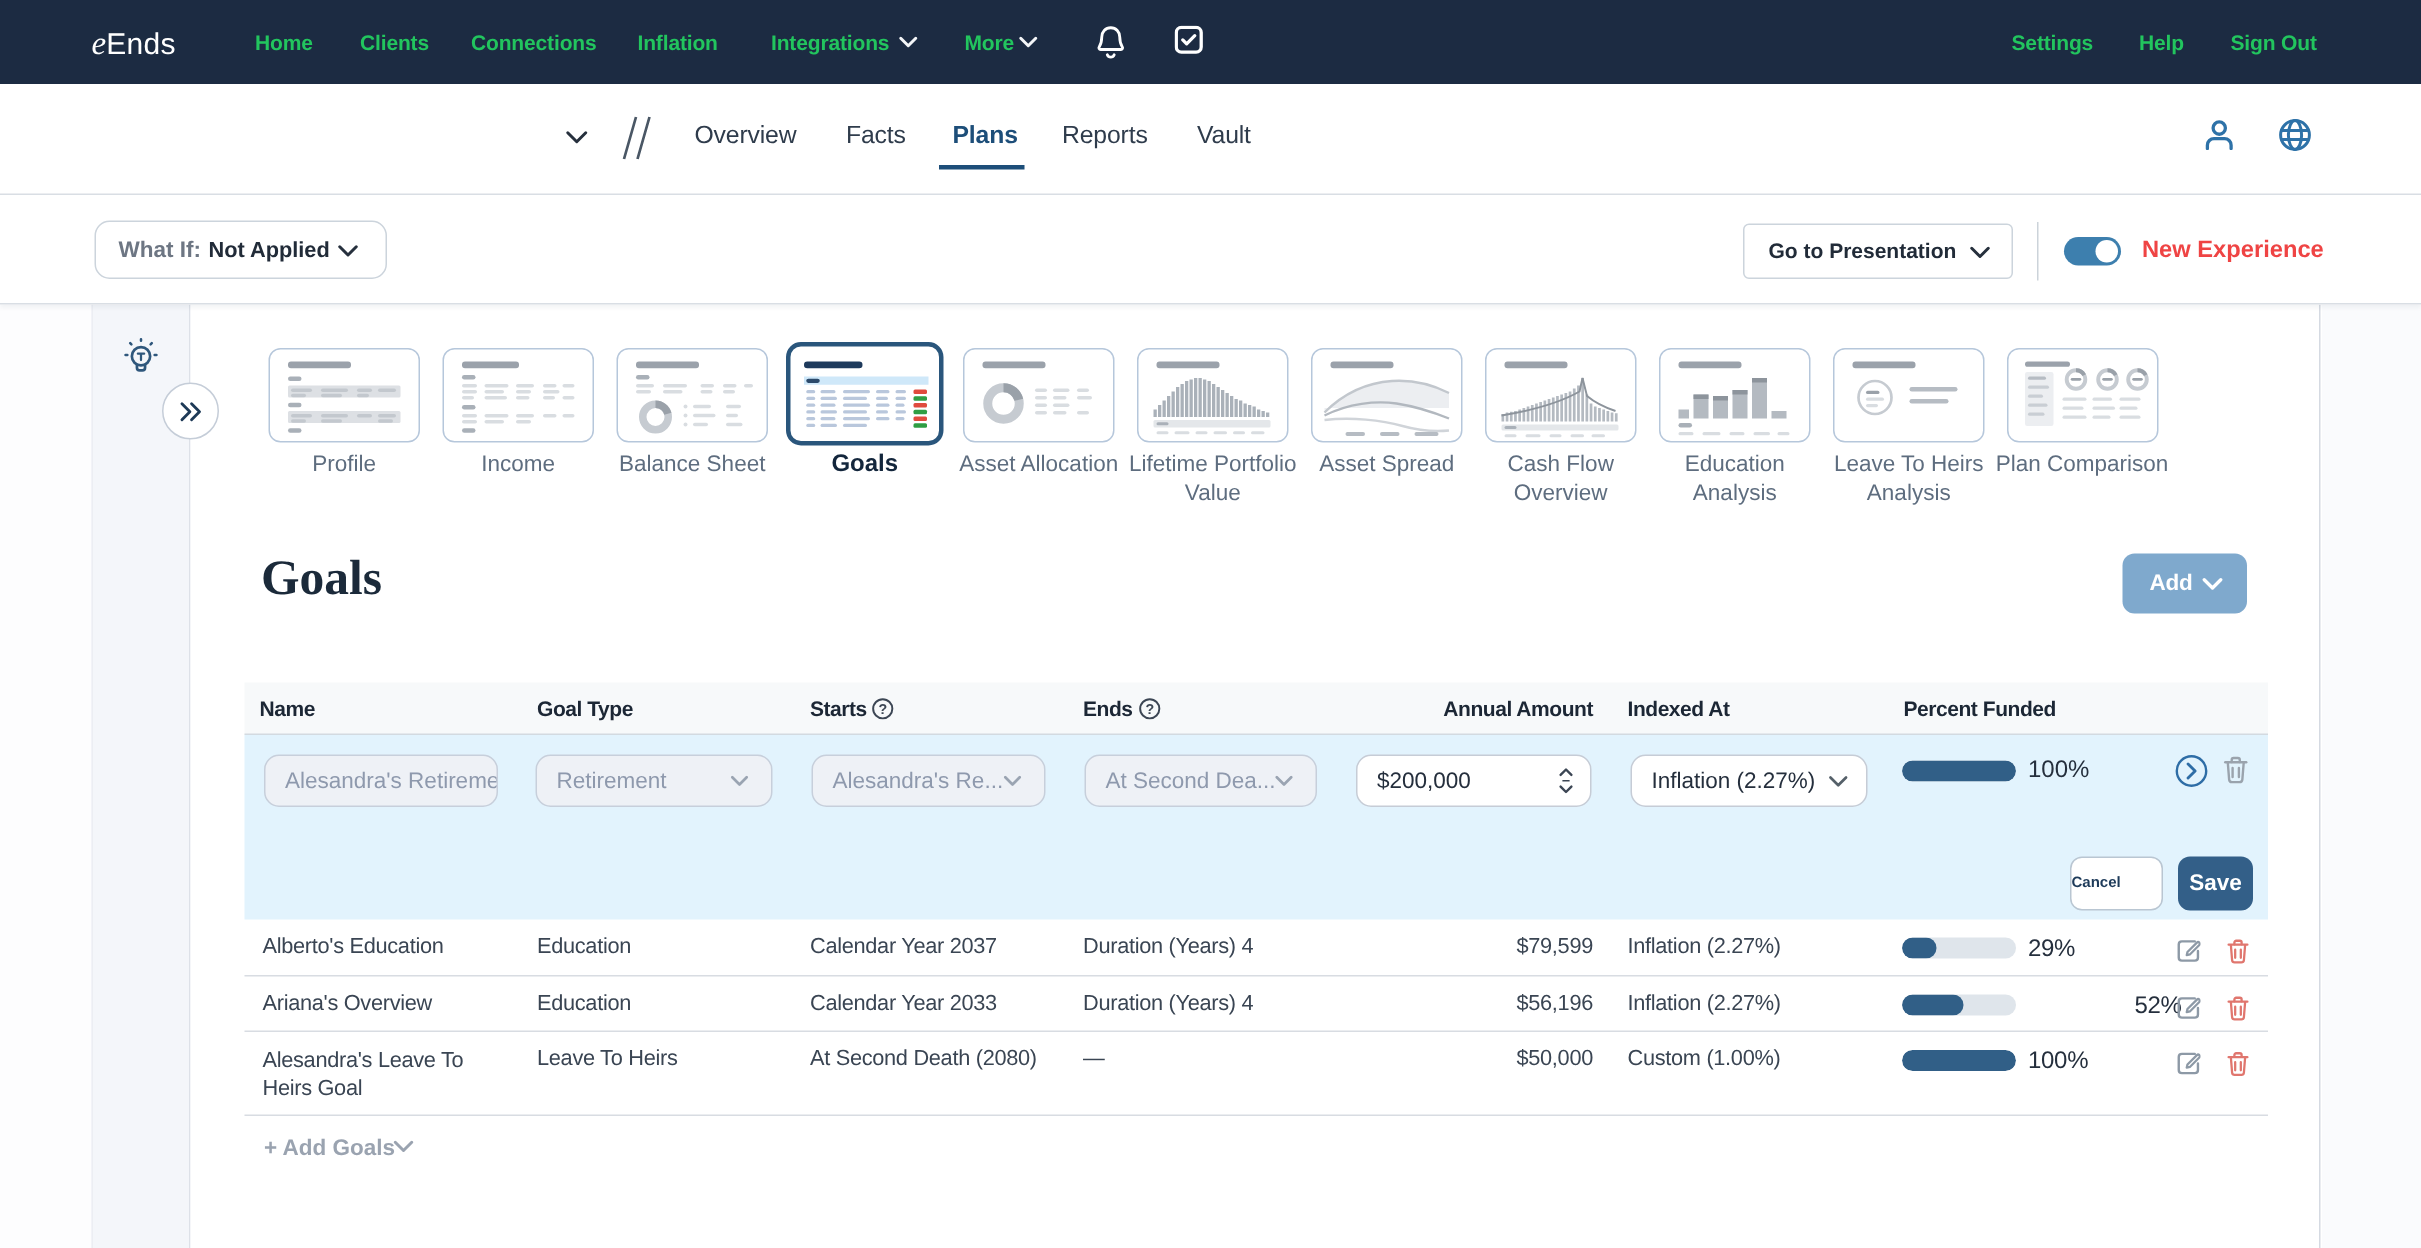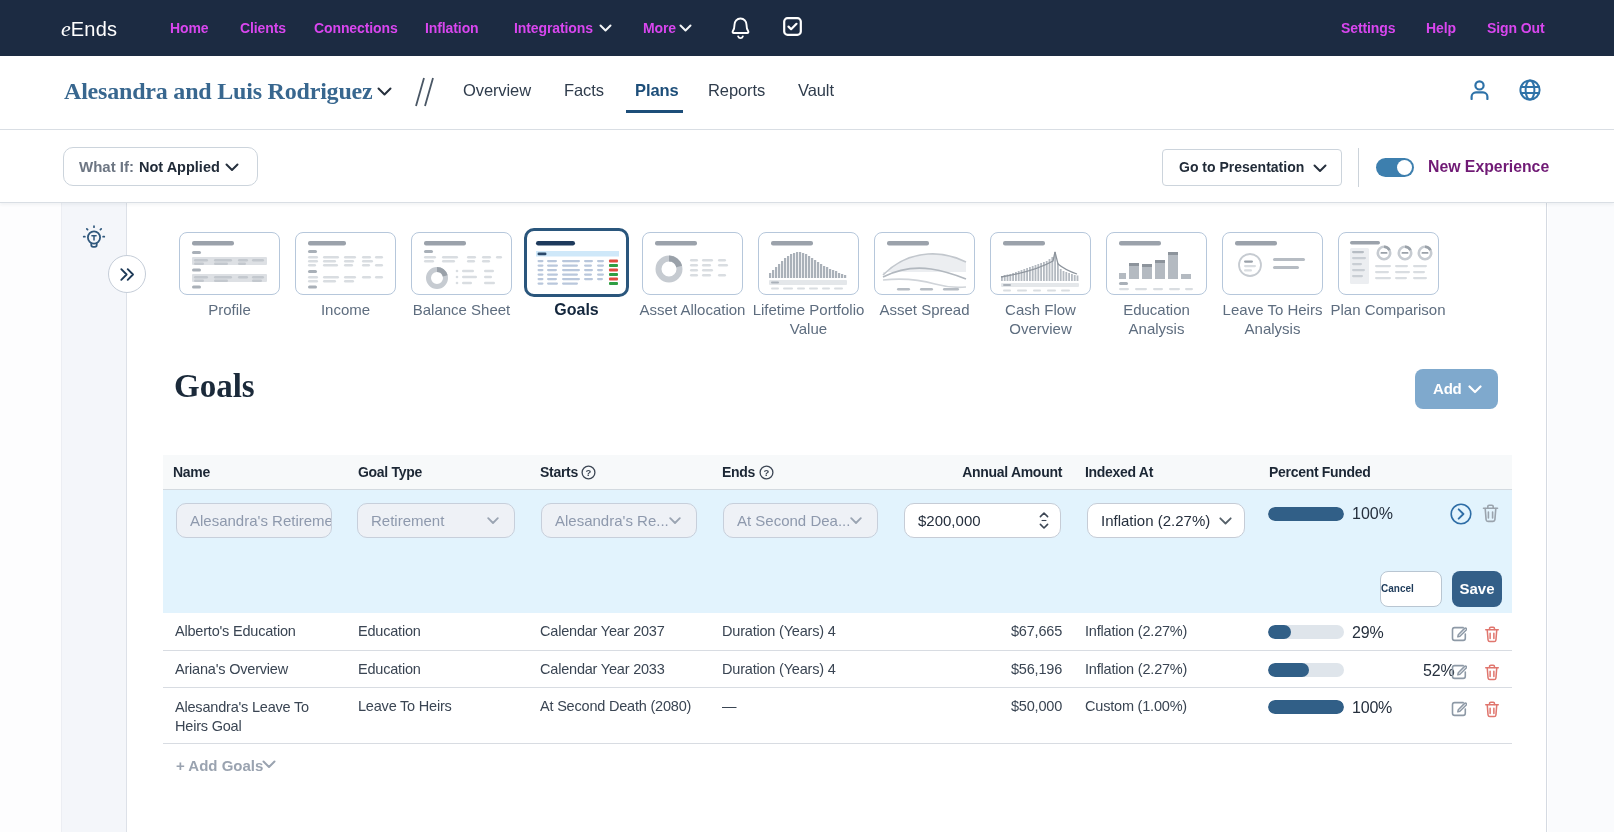--- a/index.html
+++ b/index.html
@@ -3,42 +3,42 @@
 <meta charset="utf-8">
 <style>
   * { margin:0; padding:0; box-sizing:border-box; }
   html,body { width:1614px; height:832px; overflow:hidden; background:#fff; }
   body { font-family:"Liberation Sans", sans-serif; }
   #root { position:relative; width:1614px; height:832px; overflow:hidden; }
   .abs { position:absolute; }
 
   
   #topnav { position:absolute; left:0; top:0; width:1614px; height:56px; background:#1c2b42; }
-  #topnav .navlink { position:absolute; top:0; height:56px; line-height:56px; color:#d946ef; font-size:14px; font-weight:700; letter-spacing:-0.1px; white-space:nowrap; }
+  #topnav .navlink { position:absolute; top:0; height:56px; line-height:56px; color:#22c55e; font-size:14px; font-weight:700; letter-spacing:-0.1px; white-space:nowrap; }
   .logo { position:absolute; left:61px; top:16px; color:#fff; font-size:20px; }
   .logo .e { font-family:"Liberation Serif", serif; font-style:italic; font-weight:400; font-size:22px; }
   .logo .m { font-family:"Liberation Sans", sans-serif; font-weight:400; letter-spacing:0.2px; }
 
   
   #clientbar { position:absolute; left:0; top:56px; width:1614px; height:74px; background:#fff; border-bottom:1px solid #d9dee4; }
   #clientname { position:absolute; left:64px; top:78px; font-family:"Liberation Serif", serif; font-weight:700; font-size:24px; color:#38678f; letter-spacing:-0.2px; }
   .tab { position:absolute; top:81px; font-size:16.5px; letter-spacing:-0.1px; color:#2f3c4c; white-space:nowrap; }
   .tab.active { color:#1d4e79; font-weight:700; }
   #plans-underline { position:absolute; left:626px; top:110px; width:57px; height:3px; background:#1d4e79; }
 
   
   #whatifbar { position:absolute; left:0; top:131px; width:1614px; height:72px; background:#fff; border-bottom:1px solid #d9dee4; box-shadow:0 2px 3px rgba(25,40,60,0.05); z-index:3; }
   #whatifbtn { position:absolute; left:63px; top:16px; width:195px; height:39px; border:1px solid #ccd4dc; border-radius:10px; background:#fff; font-size:15px; line-height:37px; padding-left:15px; white-space:nowrap; }
   #whatifbtn .lbl { color:#6d7683; font-weight:600; }
   #whatifbtn .val { color:#212b38; font-weight:700; margin-left:5px; font-size:14.5px; }
   #gotopres { position:absolute; left:1162px; top:18px; width:180px; height:37px; border:1px solid #ccd4dc; border-radius:4px; background:#fff; font-size:14px; font-weight:700; color:#212b38; line-height:35px; padding-left:16px; }
   #vsep { position:absolute; left:1358px; top:17px; width:1px; height:39px; background:#ccd3da; }
   #toggle { position:absolute; left:1376px; top:158px; width:38px; height:19px; background:#3d7fae; border-radius:10px; z-index:4; }
   #toggle .knob { position:absolute; right:2px; top:2px; width:15px; height:15px; background:#fff; border-radius:50%; }
-  #newexp { position:absolute; left:1428px; top:158px; font-size:15.8px; font-weight:700; color:#701a75; z-index:4; }
+  #newexp { position:absolute; left:1428px; top:158px; font-size:15.8px; font-weight:700; color:#ef4444; z-index:4; }
 
   
   #bodyarea { position:absolute; left:0; top:203px; width:1420px; height:629px; background:#fdfdfe; }
   #sidebar { position:absolute; left:61px; top:0; width:66px; height:629px; background:#f4f6fa; border-left:1px solid #eceef3; border-right:1px solid #dde1e8; }
   #content { position:absolute; left:127px; top:0; width:1420px; height:629px; background:#fff; border-right:1px solid #d5dae2; }
   #rightstrip { position:absolute; left:1548px; top:0; width:66px; height:629px; background:#fafbfd; }
   #collapsebtn { position:absolute; left:108px; top:52px; width:38px; height:38px; border-radius:50%; background:#fff; border:1px solid #c5cdd8; z-index:5; text-align:center; }
 
   
   .card { position:absolute; top:29px; width:101px; height:63px; background:#fff; border:1px solid #b6c7db; border-radius:8px; overflow:hidden; }
@@ -94,21 +94,20 @@
     <svg class="abs" style="left:783px; top:17px;" width="19" height="19" viewBox="0 0 19 19">
         <rect x="1.2" y="1.2" width="16.6" height="16.6" rx="3.4" fill="none" stroke="#fff" stroke-width="2.2"></rect>
         <path d="M5.5 9.6l2.6 2.6 5.4-5.4" fill="none" stroke="#fff" stroke-width="2.2" stroke-linecap="round" stroke-linejoin="round"></path>
       </svg>
     <div class="navlink" style="left:1341px;">Settings</div>
     <div class="navlink" style="left:1426px;">Help</div>
     <div class="navlink" style="left:1487px;">Sign Out</div>
   </div>
 
   <div id="clientbar"></div>
-  <div id="clientname">Alesandra and Luis Rodriguez</div>
   <svg class="abs" style="left:377px; top:87px;" width="15" height="10" viewBox="0 0 15 10">
       <path d="M1.5 1.5l6 6 6-6" fill="none" stroke="#26303d" stroke-width="2" stroke-linecap="round" stroke-linejoin="round"></path>
     </svg>
   <svg class="abs" style="left:413px; top:76px;" width="24" height="32" viewBox="0 0 24 32">
       <path d="M3 30L11 2M12 30L20 2" stroke="#4a5765" stroke-width="1.8"></path>
     </svg>
   <svg class="abs" style="left:1470px; top:80px;" width="19" height="20" viewBox="0 0 19 20">
       <circle cx="9.5" cy="5.4" r="4.1" fill="none" stroke="#2e72a8" stroke-width="2.2"></circle>
       <path d="M1.6 19v-2.2c0-2.5 2-4.4 4.4-4.4h7c2.4 0 4.4 1.9 4.4 4.4V19" fill="none" stroke="#2e72a8" stroke-width="2.2" stroke-linecap="round"></path>
     </svg>
@@ -542,21 +541,21 @@
             </svg>
           <div class="btn-cancel">Cancel</div>
           <div class="btn-save">Save</div>
         </div>
 
         <div class="row" style="top:158px; height:38px;">
           <div class="cell" style="left:12px;">Alberto's Education</div>
           <div class="cell" style="left:195px;">Education</div>
           <div class="cell" style="left:377px;">Calendar Year 2037</div>
           <div class="cell" style="left:559px;">Duration (Years) 4</div>
-          <div class="cell" style="left:806px; width:93px; text-align:right;">$67,665</div>
+          <div class="cell" style="left:806px; width:93px; text-align:right;">$79,599</div>
           <div class="cell" style="left:922px;">Inflation (2.27%)</div>
           <div class="bar" style="left:1105px; top:12px;">
               <div class="fill" style="width:23px;"></div>
             </div>
           <div class="pct" style="left:1189px; top:11px;">29%</div>
             <svg class="abs" style="left:1288px; top:13px;" width="16" height="16" viewBox="0 0 16 16">
               <path d="M12.2 1.6H3.6C2.4 1.6 1.5 2.5 1.5 3.7v8.6c0 1.2 0.9 2.1 2.1 2.1h8.6c1.2 0 2.1-0.9 2.1-2.1V8" fill="none" stroke="#8d99a6" stroke-width="1.6" stroke-linecap="round"></path>
               <path d="M13.6 2.4L7.3 8.7l-0.5 2.1 2.1-0.5 6.3-6.3c0.4-0.4 0.4-1.2 0-1.6s-1.2-0.4-1.6 0z" fill="none" stroke="#8d99a6" stroke-width="1.5" stroke-linejoin="round"></path>
             </svg>
             <svg class="abs" style="left:1321px; top:13px;" width="16" height="17" viewBox="0 0 17 19">

